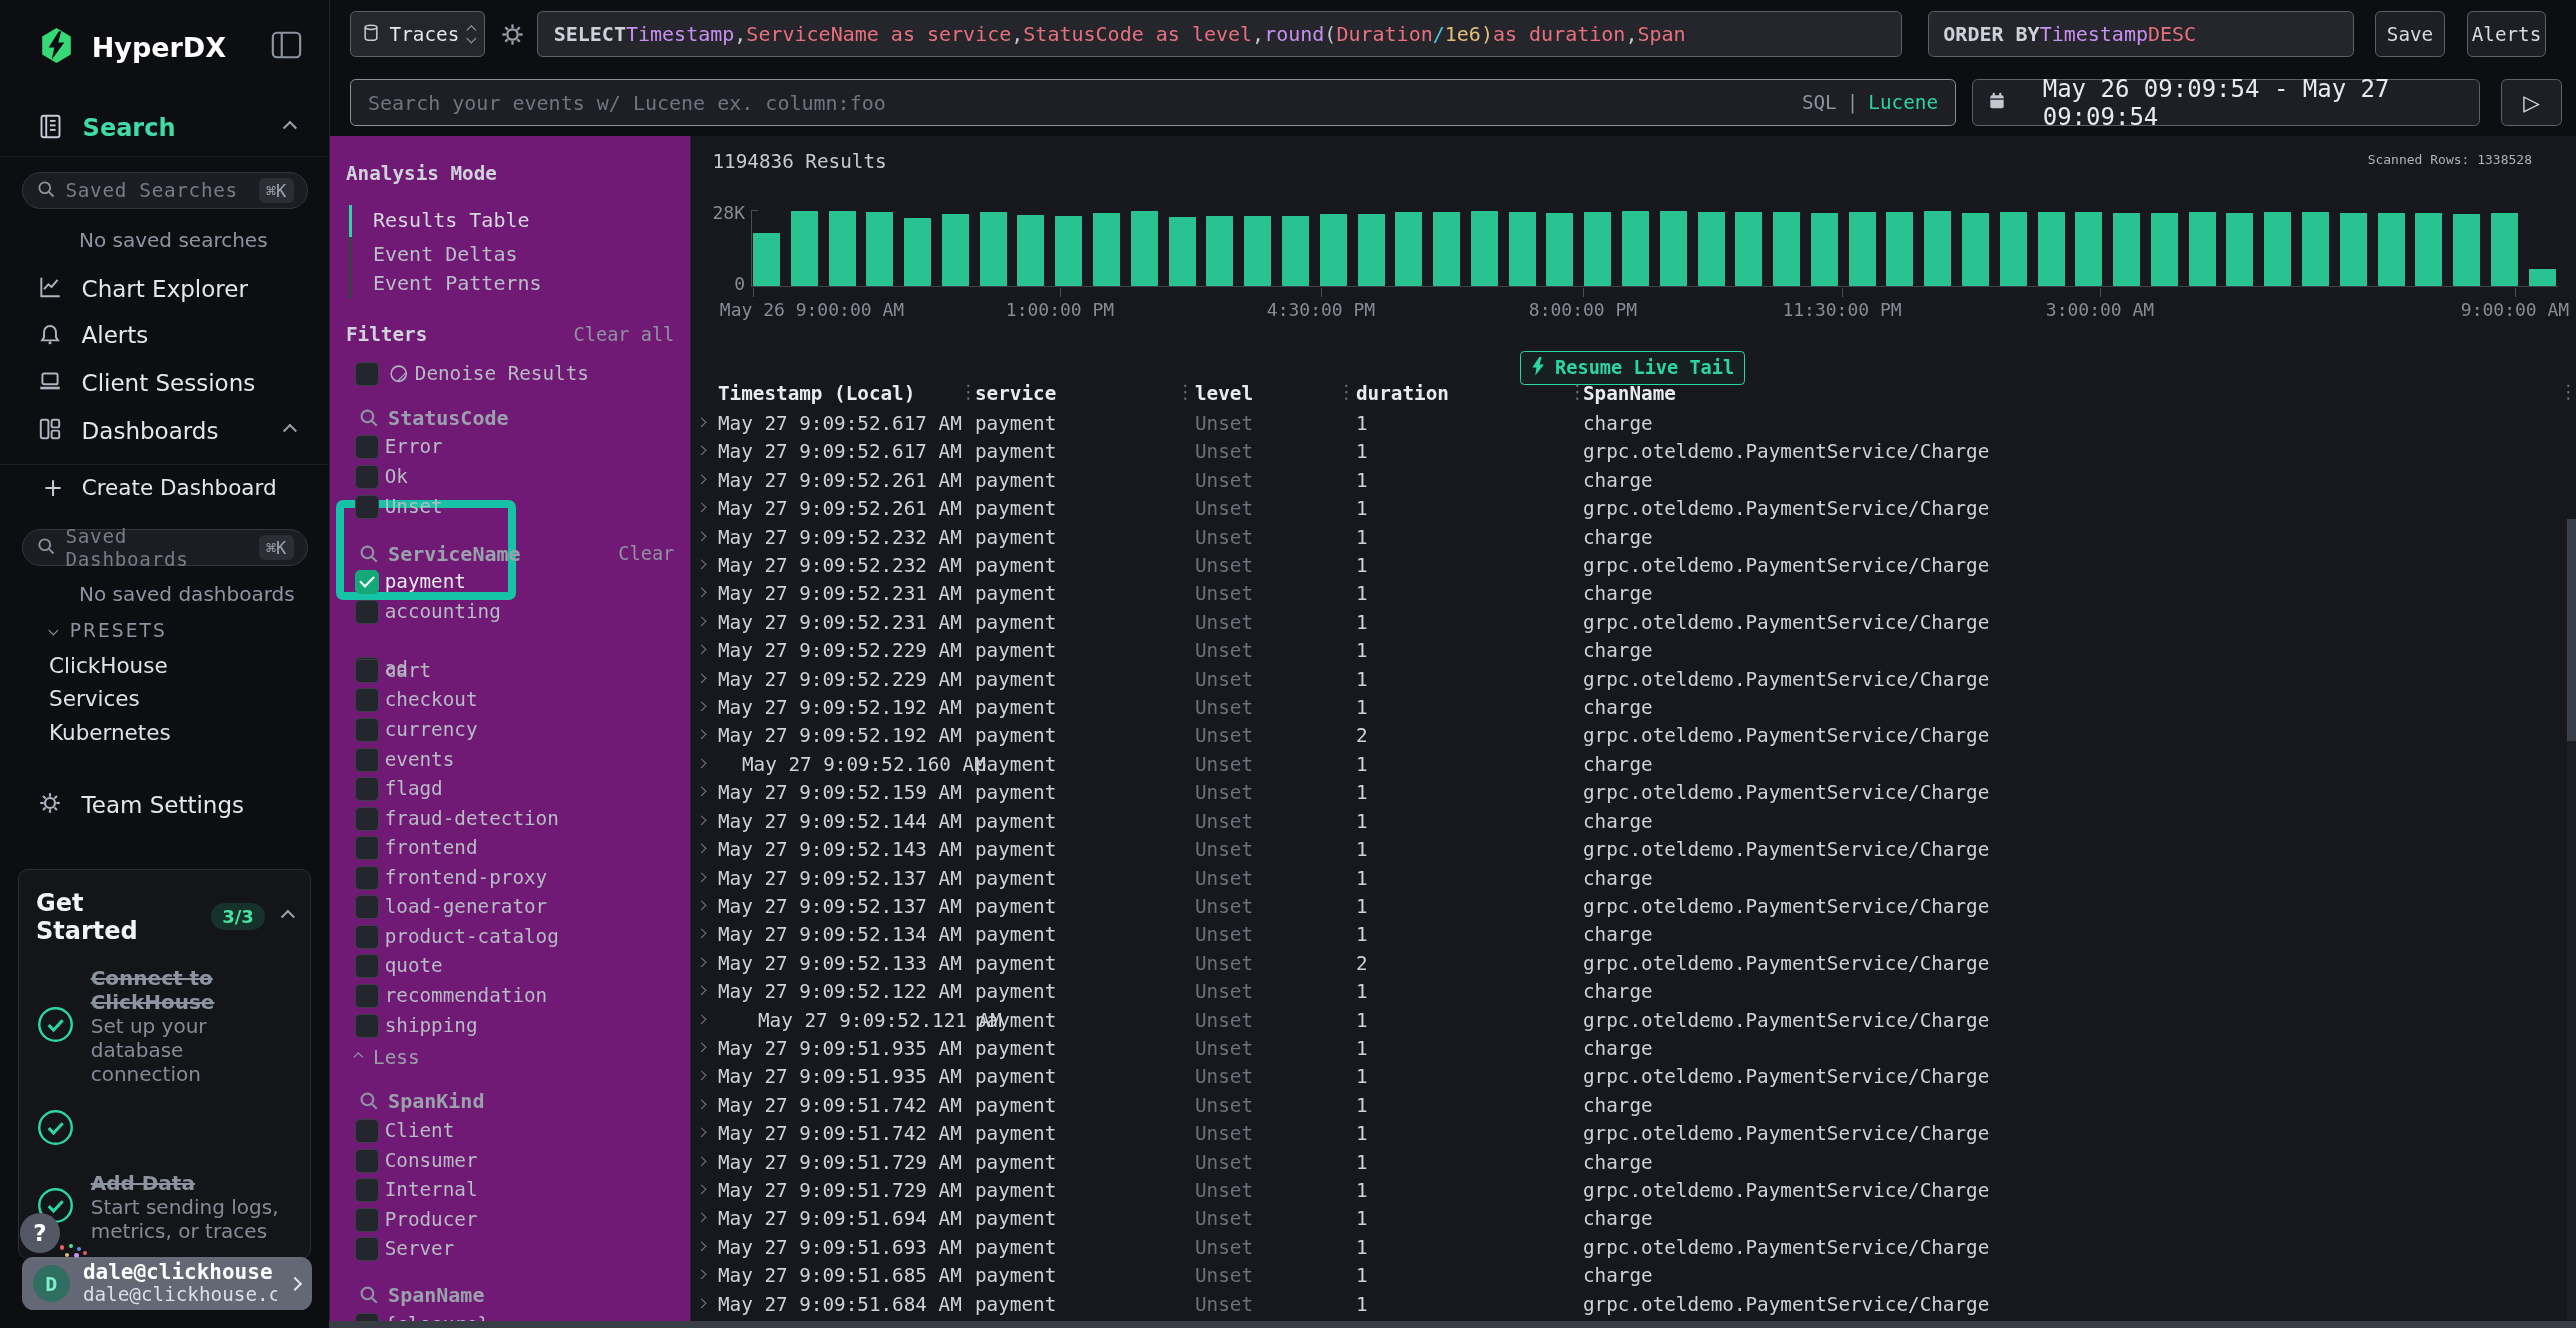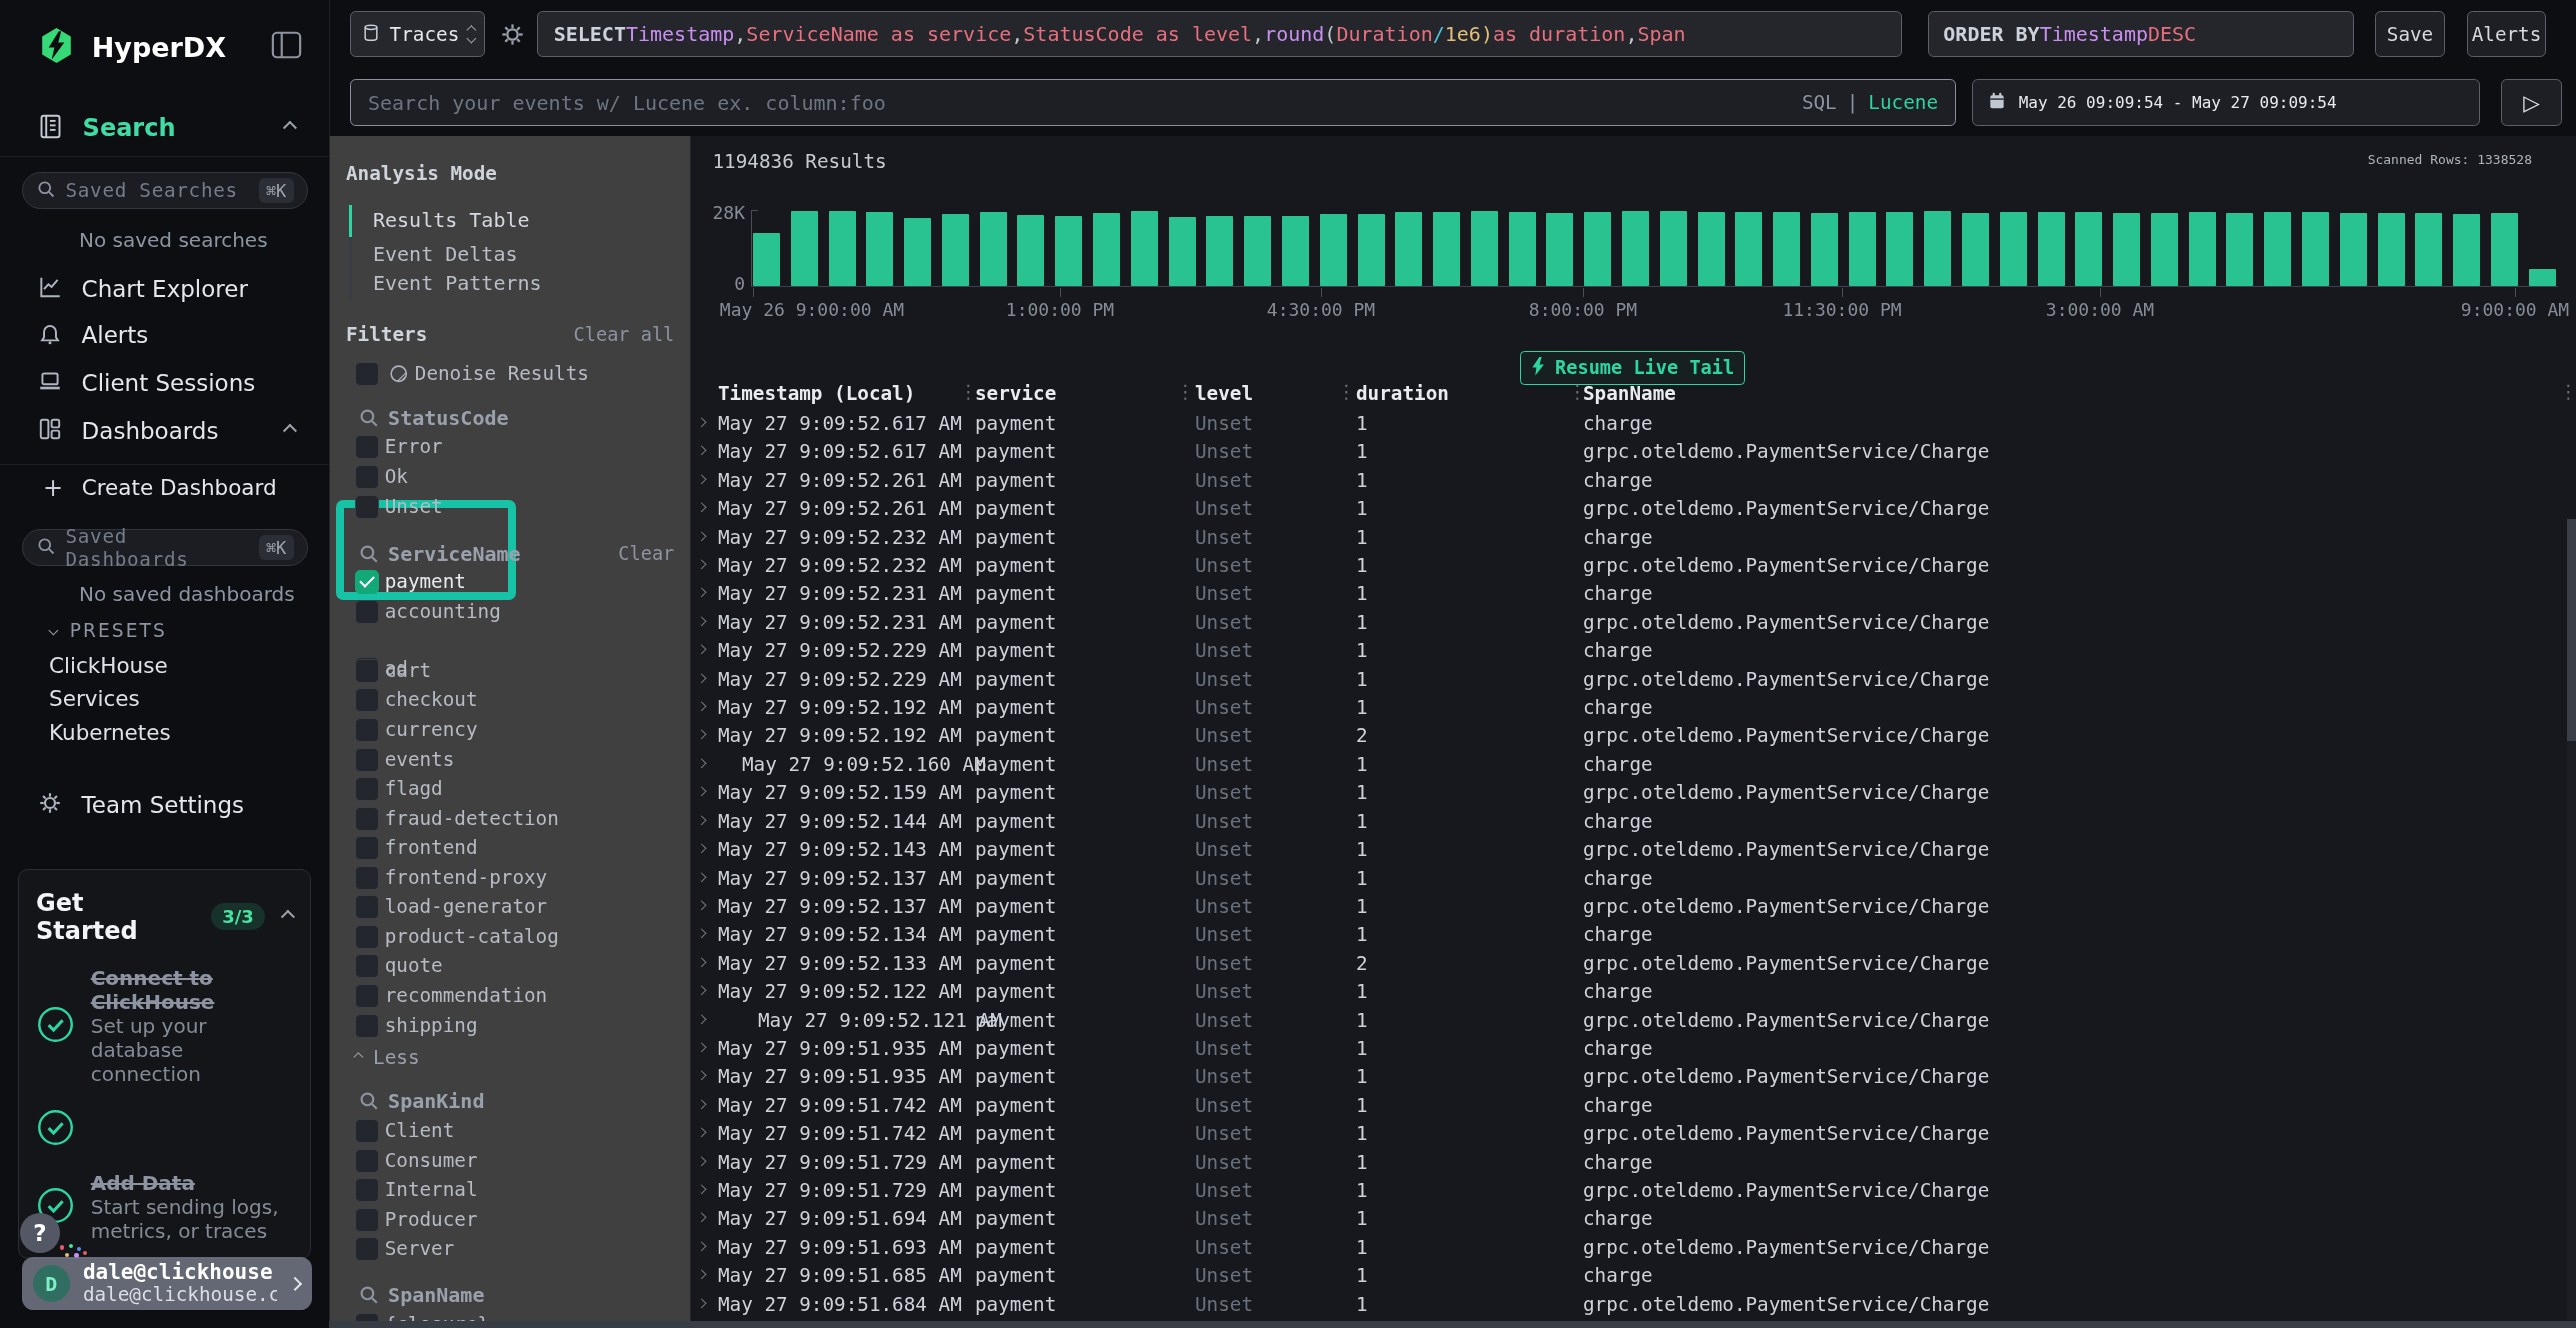--- a/index.html
+++ b/index.html
@@ -24,21 +24,21 @@
   .tok.field{color:#e8707e;}
   .tok.type{color:#c98ff0;}
   .tok.num{color:#e3c07a;}
   .tok.op{color:#52c5d8;}
   .tok.p{color:#c2c6cd;}
   #search-input{left:21px;top:10px;width:1606px;height:47px;border-color:#8b909b;padding:0 17px;}
   #search-input .ph{font-size:20px;color:#6f7580;flex:1;}
   #mode-toggle{font-size:19.3px;color:#8d93a0;display:flex;gap:10px;align-items:center;}
   #mode-toggle .luc{color:#2dd4a0;}
   #date-box{left:1643px;top:10px;width:508px;height:47px;padding:0 14.3px;gap:11.4px;}
-  #date-box .dt{font-size:16px;color:#e8eaef;}
+  #date-box .dt{font-size:24px;color:#e8eaef;margin-left:24px;}
   #play-btn{left:2172px;top:10px;width:61px;height:47px;justify-content:center;cursor:pointer;}
   #play-btn span{font-family:"DejaVu Sans",sans-serif;font-size:21.5px;color:#dfe2e8;}
   .dblchev{display:flex;flex-direction:column;gap:1.4px;align-items:center;}
   .chev{display:inline-block;width:7.9px;height:7.9px;border-right:2.1px solid #9aa0aa;border-bottom:2.1px solid #9aa0aa;}
   .chev.up{transform:rotate(-135deg);}
   .chev.down{transform:rotate(45deg);}
   .chev.right{transform:rotate(-45deg);}
   .chev.sm{width:5.7px;height:5.7px;border-width:1.8px;}
 
   
@@ -73,21 +73,21 @@
   #confetti{position:absolute;left:60px;top:1244px;width:29px;height:15.7px;z-index:4;}
   #confetti i{position:absolute;width:4.3px;height:4.3px;border-radius:50%;}
   #user-chip{position:absolute;left:21.5px;top:1257px;width:290px;height:53px;border-radius:11.4px;
              background:rgba(125,130,144,0.78);display:flex;align-items:center;padding:0 11.4px;box-sizing:border-box;gap:13px;z-index:7;cursor:pointer;}
   #user-avatar{width:37px;height:37px;border-radius:50%;background:#2f6e60;color:#7ef0c8;font-size:20px;font-weight:bold;
                display:flex;align-items:center;justify-content:center;flex:none;}
   #user-chip .un{font-size:21px;font-weight:bold;color:#fff;line-height:23.6px;white-space:nowrap;}
   #user-chip .us{font-size:19.3px;color:#dcdfe5;line-height:22px;white-space:nowrap;}
 
   
-  #filter-panel{left:329px;top:136px;width:361px;bottom:0;background:#404040;border-right:0.7px solid #24262c;overflow:hidden;}
+  #filter-panel{left:329px;top:136px;width:361px;bottom:0;background:#701a75;border-right:0.7px solid #24262c;overflow:hidden;}
   .ptitle{position:absolute;left:17px;font-size:19.3px;font-weight:bold;color:#cfd3da;}
   .plink{position:absolute;right:15.7px;font-size:18.6px;color:#8d93a0;cursor:pointer;}
   #mode-rail{position:absolute;left:20px;top:69px;width:2.9px;height:94px;background:#3a3d44;}
   #mode-rail-active{position:absolute;left:20px;top:69px;width:2.9px;height:31.5px;background:#2bd6a3;}
   .mode-item{position:absolute;left:44px;font-size:20px;color:#b9bec7;cursor:pointer;white-space:nowrap;}
   .mode-item.active{color:#d4d8df;}
   .frow{position:absolute;left:0;width:361px;height:29px;display:flex;align-items:center;}
   .frow .cb{margin-left:26px;}
   .frow .flbl{margin-left:5.7px;font-size:19.3px;color:#b6bbc4;white-space:nowrap;}
   .frow .flbl.bright{color:#e8eaee;}

